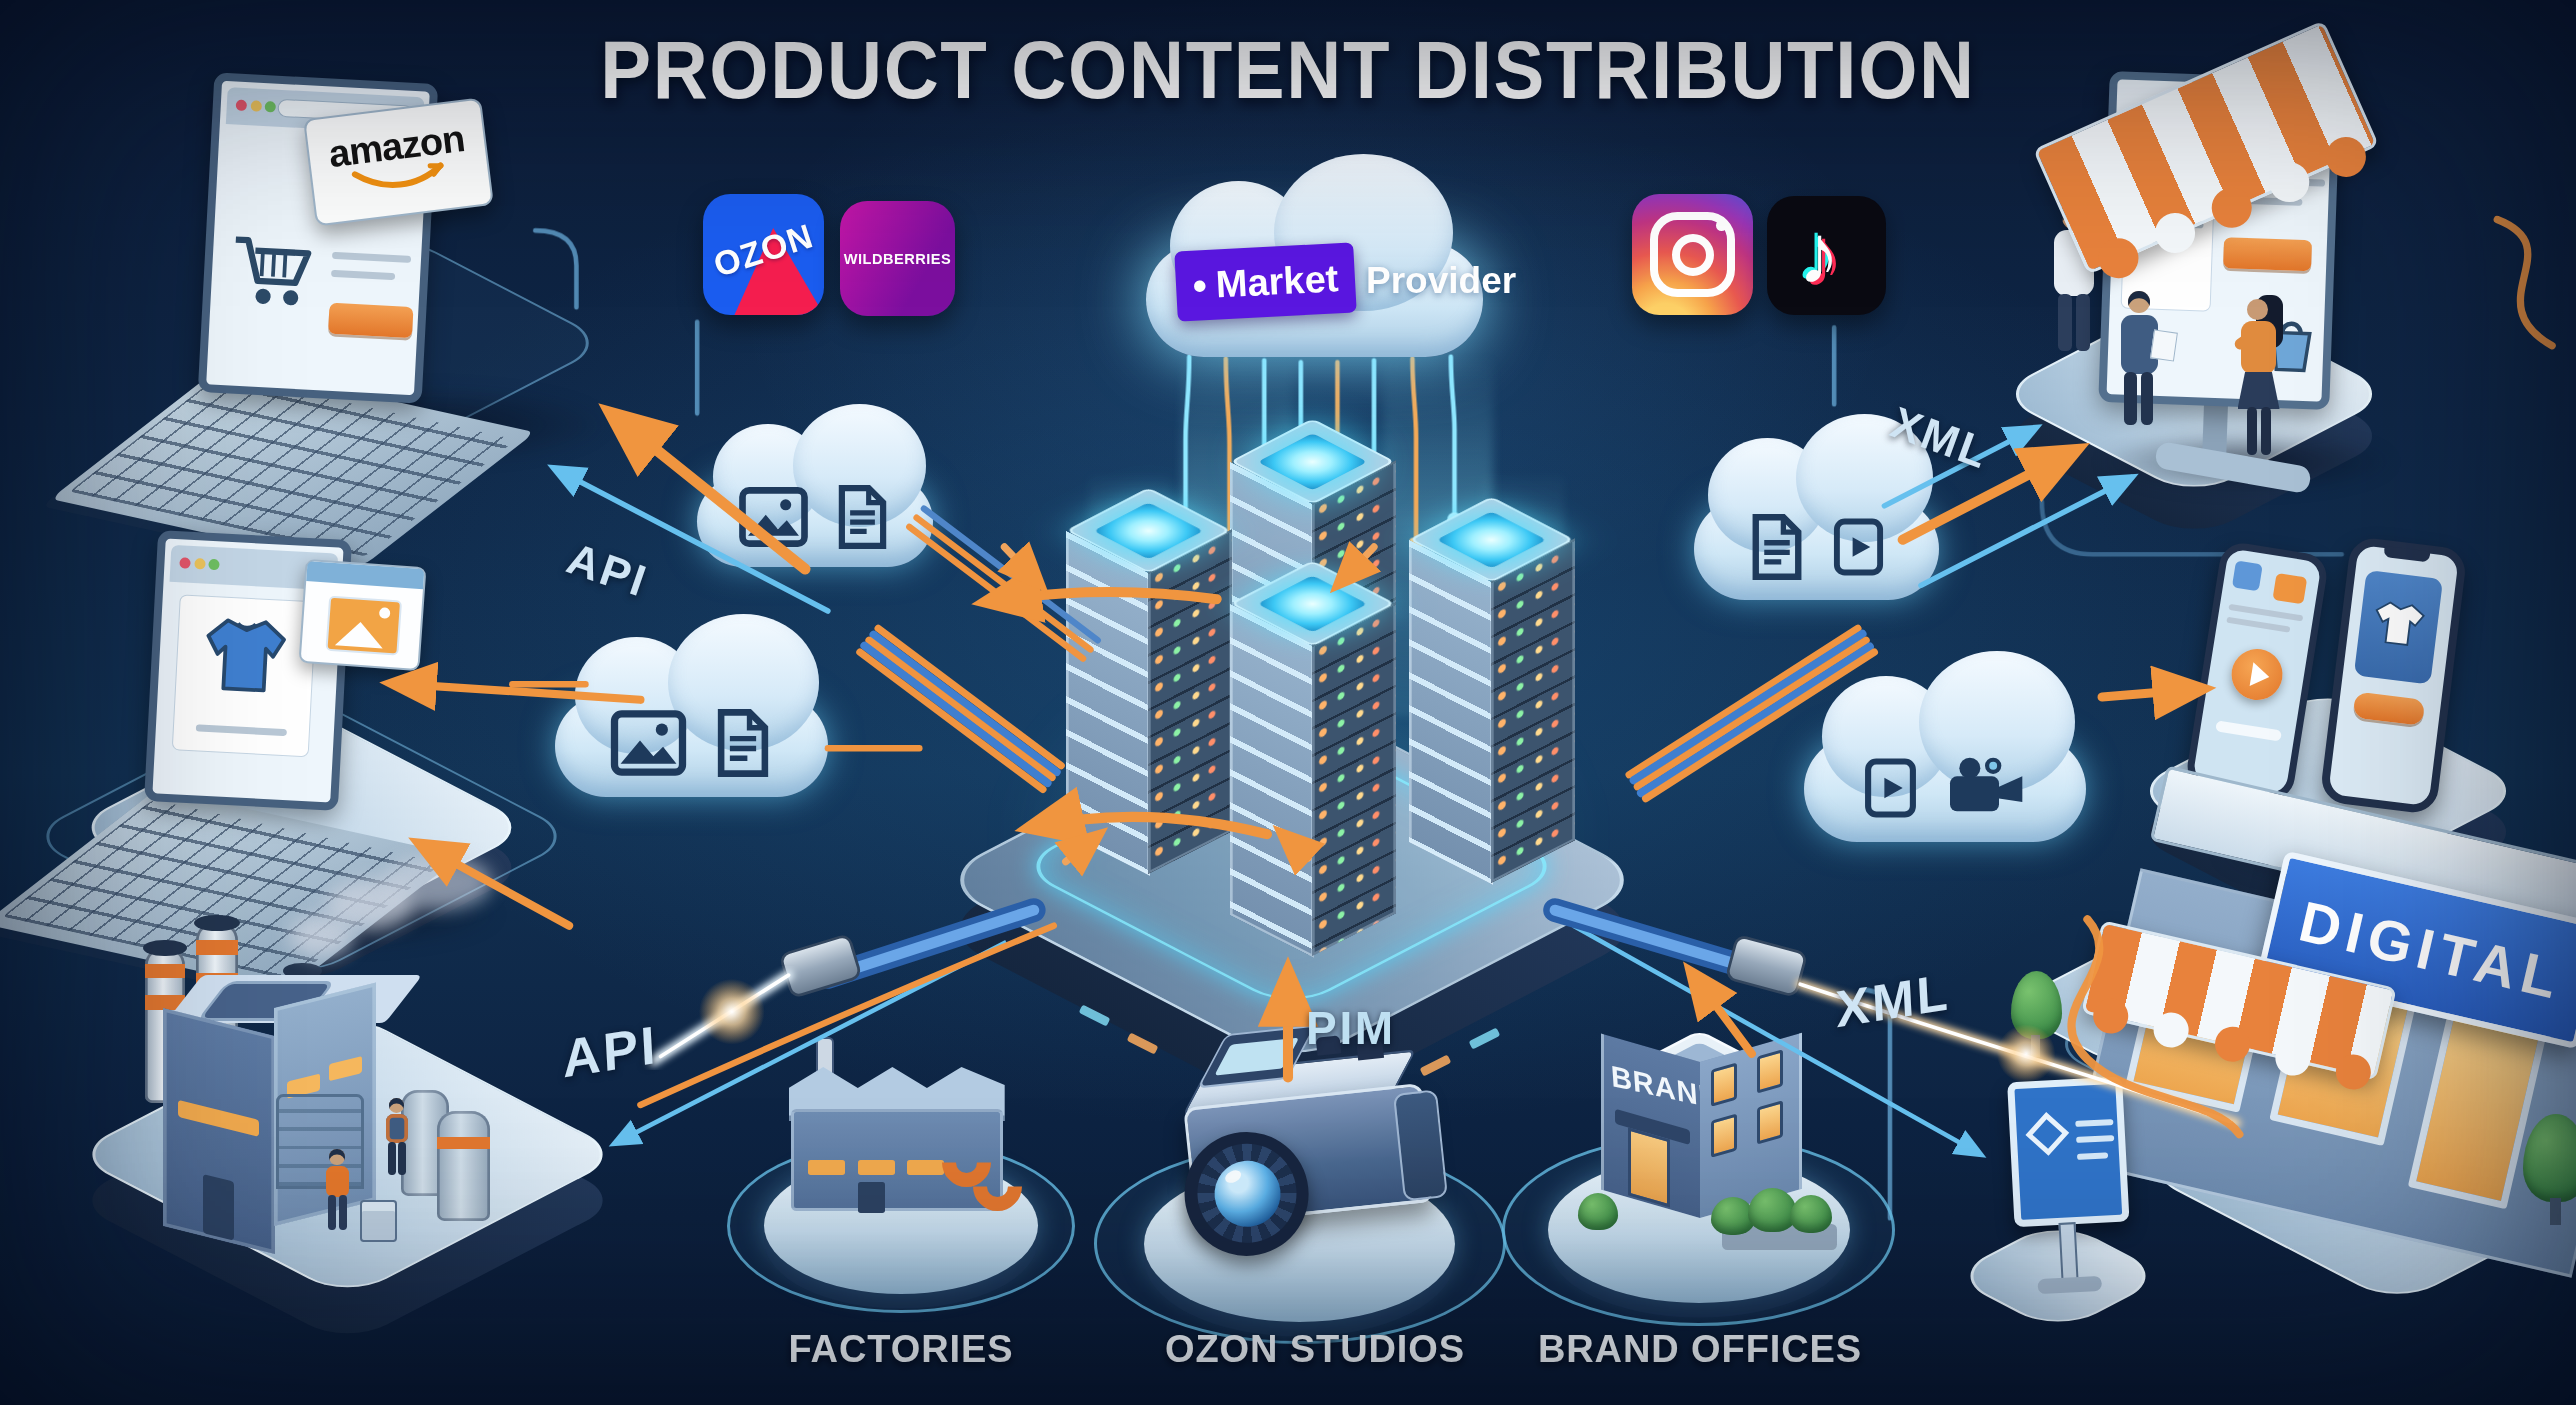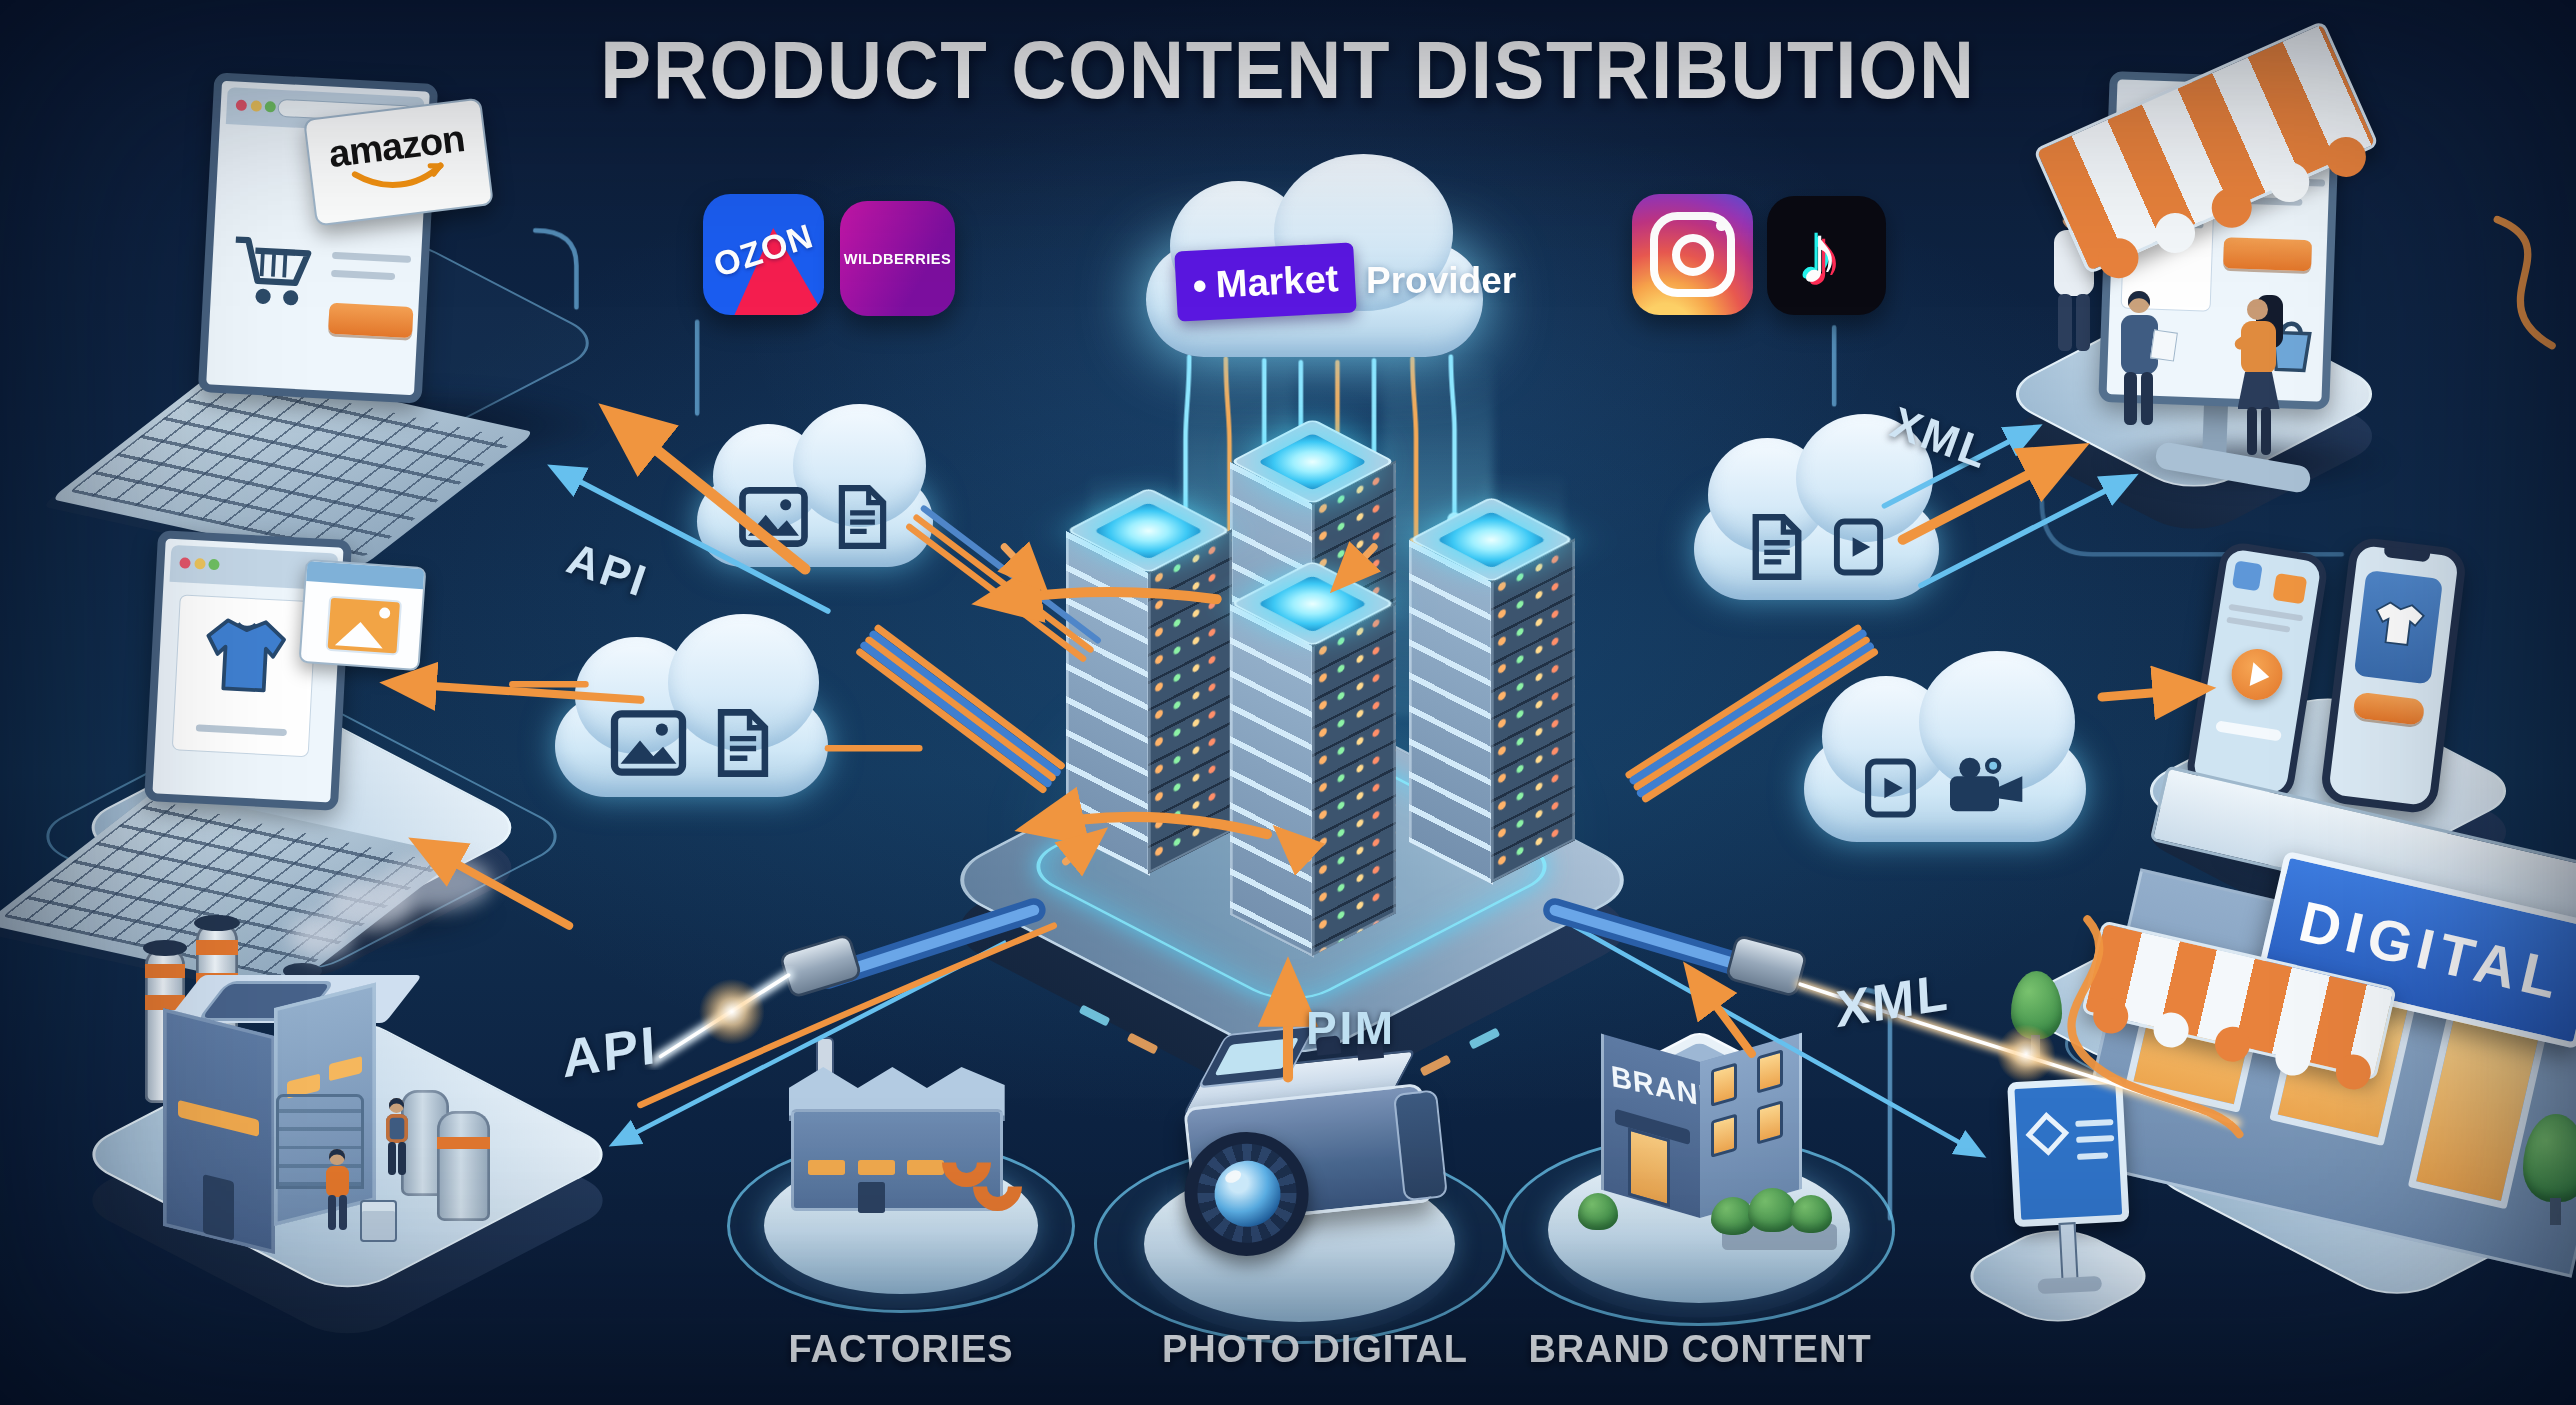--- a/index.html
+++ b/index.html
@@ -661,17 +661,17 @@
 
   <div class="title">PRODUCT CONTENT DISTRIBUTION</div>
 
   <div class="lbl" style="left:567px;top:545px;font-size:44px;transform:rotate(19deg);">API</div>
   <div class="lbl" style="left:562px;top:1021px;font-size:53px;transform:rotate(-9deg) skewX(-6deg);">API</div>
   <div class="lbl" style="left:1890px;top:413px;font-size:44px;transform:rotate(20deg);">XML</div>
   <div class="lbl" style="left:1835px;top:971px;font-size:51px;transform:rotate(-9deg) skewX(-6deg);">XML</div>
   <div class="lbl" style="left:1306px;top:1001px;font-size:46px;color:#bfe0f2;">PIM</div>
 
   <div class="srcLbl" style="left:901px;top:1328px;">FACTORIES</div>
-  <div class="srcLbl" style="left:1315px;top:1328px;">PHOTO DIGITAL</div>
-  <div class="srcLbl" style="left:1700px;top:1328px;">BRAND CONTENT</div>
+  <div class="srcLbl" style="left:1315px;top:1328px;">OZON STUDIOS</div>
+  <div class="srcLbl" style="left:1700px;top:1328px;">BRAND OFFICES</div>
 
 </div>
 
 
 </body></html>

